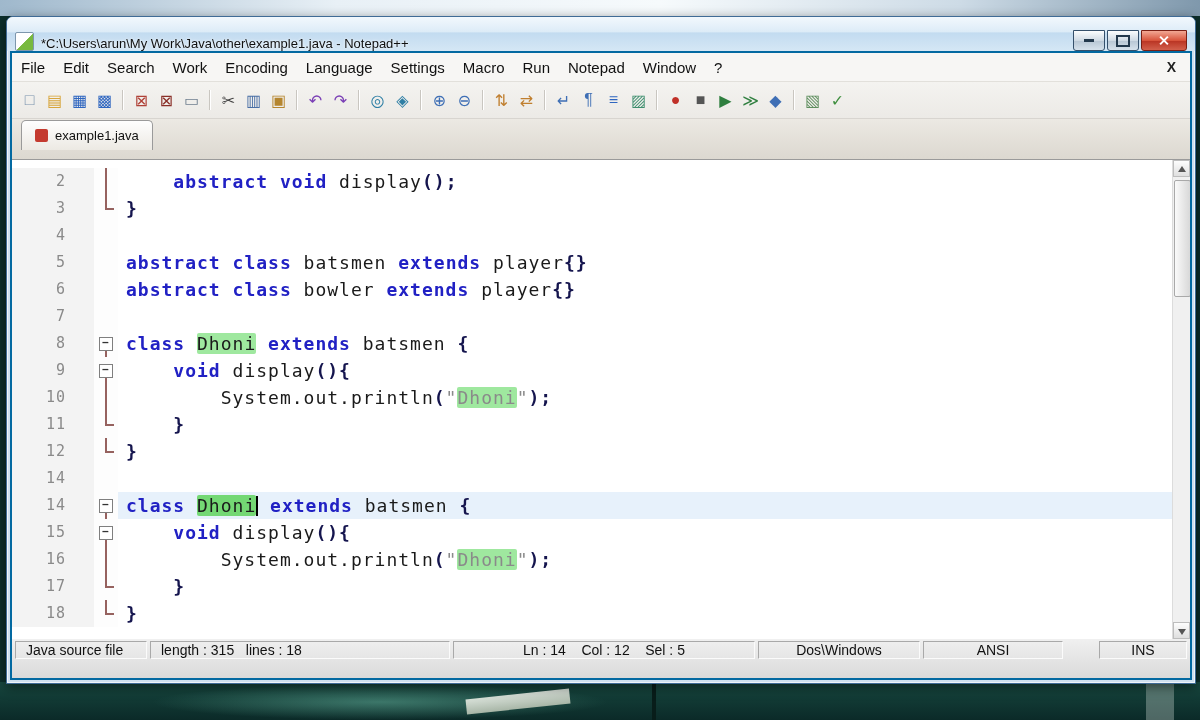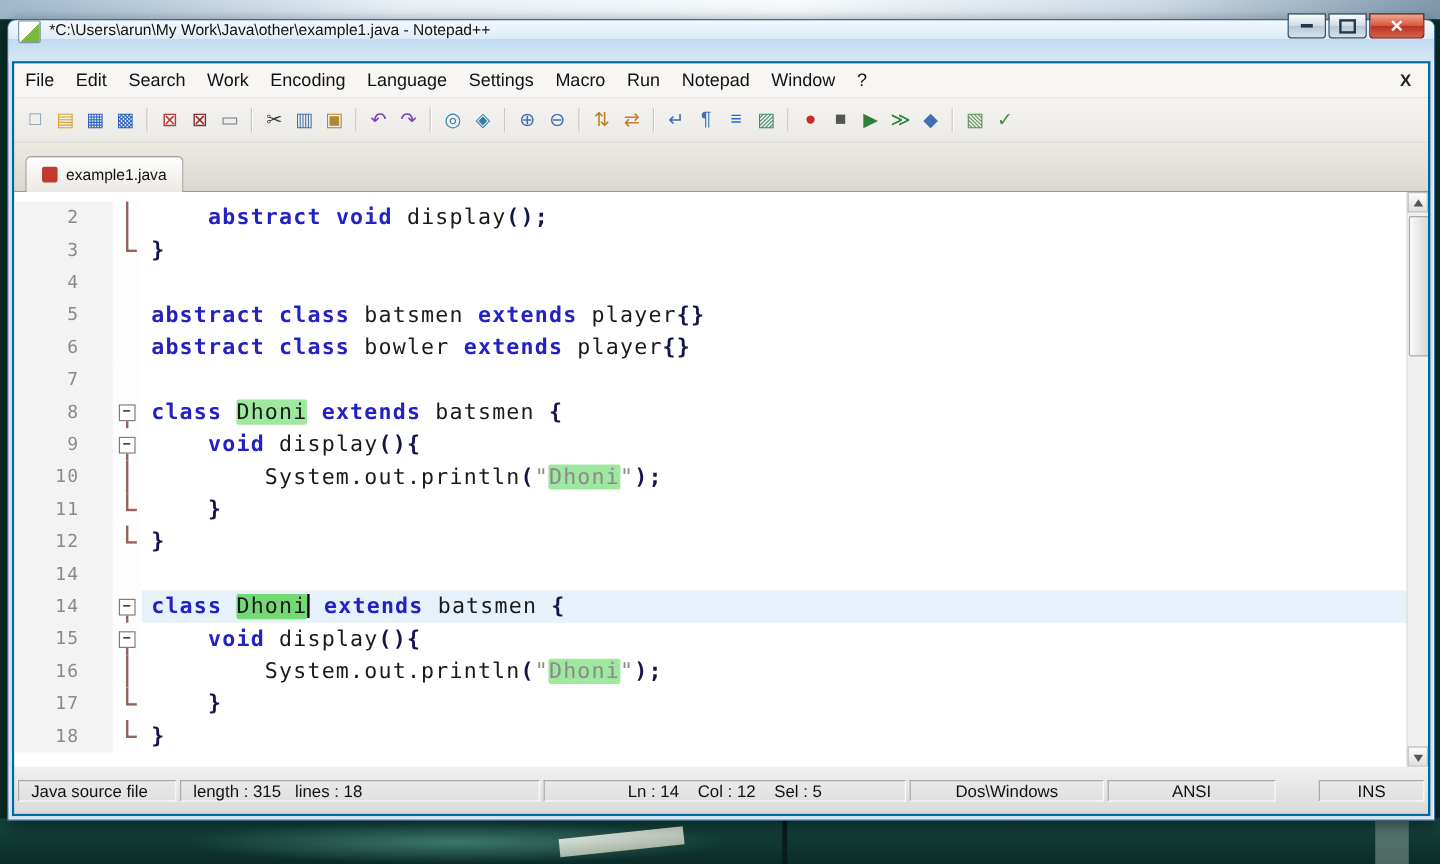--- a/index.html
+++ b/index.html
@@ -12,21 +12,21 @@
   .d-glow{position:absolute;left:150px;top:684px;width:460px;height:36px;
     background:radial-gradient(ellipse at center,rgba(96,170,150,.55),transparent 70%);}
   .d-roof{position:absolute;left:466px;top:694px;width:104px;height:15px;opacity:.9;
     background:linear-gradient(#eaeee6,#b7c2b2);transform:rotate(-6deg);}
   .d-pillar{position:absolute;left:1146px;top:684px;width:28px;height:36px;background:rgba(205,218,212,.35);}
   .d-pole{position:absolute;left:652px;top:684px;width:4px;height:36px;background:#081d1a;}
   
   .window{position:absolute;left:6px;top:16px;width:1188px;height:666px;
     border:1px solid #3f6b96;border-radius:7px 7px 0 0;background:#cfe0ef;
     box-shadow:inset 0 0 0 1px rgba(255,255,255,.65),0 3px 12px rgba(0,0,0,.5);}
-  .titlebar{height:34px;display:flex;align-items:flex-start;padding:0 8px;gap:7px;
+  .titlebar{height:34px;display:flex;align-items:flex-end;padding:0 8px;gap:7px;
     border-radius:6px 6px 0 0;
     background:linear-gradient(180deg,#f2f8fd 0%,#dcebf7 45%,#c2dbf0 46%,#d5e7f5 100%);}
   .npp-icon{width:17px;height:17px;flex:none;border:1px solid #7d97ad;border-radius:2px;
     background:linear-gradient(135deg,#ffffff 52%,#78b93e 53%);}
   .title{font-size:13px;color:#101010;white-space:nowrap;text-shadow:0 0 3px #fff;}
   .controls{margin-left:auto;display:flex;gap:2px;align-items:flex-start;margin-top:-6px;}
   .wbtn{width:30px;height:19px;border:1px solid #35506b;border-radius:0 0 3px 3px;
     display:flex;align-items:center;justify-content:center;
     background:linear-gradient(#fbfdfe,#cfdae4 50%,#b7c6d4 51%,#d6e2ec);}
   .wbtn.close{width:44px;border-color:#7a1f14;
@@ -43,21 +43,21 @@
     border-bottom:1px solid #e2e0db;font-size:15px;color:#111;}
   .menu-items{display:flex;align-items:center;}
   .mitem{padding:3px 9px;cursor:default;}
   .menu-close{margin-left:auto;padding:0 14px;font-weight:bold;font-size:14px;color:#222;}
   .toolbar{height:36px;flex:none;display:flex;align-items:center;gap:2px;padding:0 6px;
     background:linear-gradient(#f4f3f0,#eceae6);border-bottom:1px solid #d8d5d0;}
   .tbicon{width:23px;height:23px;flex:none;display:flex;align-items:center;justify-content:center;
     font-size:16px;border-radius:3px;}
   .tsep{width:1px;height:20px;margin:0 4px;background:#c9c6c0;border-right:1px solid #fff;flex:none;}
   
-  .tabbar{height:40px;flex:none;display:flex;align-items:flex-end;
+  .tabbar{height:40px;flex:none;display:flex;align-items:flex-start;
     background:linear-gradient(#ece9e3,#dcd8d0);border-bottom:1px solid #9a9a9a;}
   .tab{display:flex;align-items:center;gap:7px;height:29px;padding:0 13px;margin-left:9px;
     background:linear-gradient(#fefefe,#ece9e3);border:1px solid #9a9a9a;border-bottom:none;
     border-radius:5px 5px 0 0;position:relative;top:1px;font-size:13px;color:#111;}
   .unsaved{width:13px;height:13px;flex:none;border-radius:2px;background:#c43a2f;
     box-shadow:inset 0 0 0 2px #d9675e, inset 0 -4px 0 0 #a52btrans;}
   
   .editor{flex:1;position:relative;background:#fff;overflow:hidden;}
   .code-area{position:absolute;left:0;top:8px;right:17px;font-family:"DejaVu Sans Mono",monospace;
     font-size:18px;letter-spacing:1px;}
@@ -84,21 +84,21 @@
   .vscroll{position:absolute;right:0;top:0;bottom:0;width:17px;background:#f0f0f0;border-left:1px solid #dcdcdc;}
   .sarrow{position:absolute;left:0;width:17px;height:17px;background:linear-gradient(#fdfdfd,#dfdfdf);
     border:1px solid #bdbdbd;box-sizing:border-box;}
   .sarrow.up{top:0;} .sarrow.down{bottom:0;}
   .sarrow::after{content:"";position:absolute;left:4px;border-left:4px solid transparent;border-right:4px solid transparent;}
   .sarrow.up::after{top:5px;border-bottom:6px solid #555;}
   .sarrow.down::after{top:6px;border-top:6px solid #555;}
   .sthumb{position:absolute;left:1px;top:20px;width:15px;height:115px;border:1px solid #a9a9a9;border-radius:2px;
     background:linear-gradient(90deg,#fafafa,#d8d8d8);}
   
-  .statusbar{height:39px;flex:none;display:flex;align-items:center;padding:2px 3px;box-sizing:border-box;
+  .statusbar{height:39px;flex:none;display:flex;align-items:flex-start;padding:2px 3px;box-sizing:border-box;
     background:linear-gradient(#f0f0f0,#dadada);gap:3px;font-size:14px;color:#111;}
   .scell{display:flex;align-items:center;padding:0 10px;white-space:pre;box-sizing:border-box;
     border:1px solid;border-color:#a9a9a9 #fbfbfb #fbfbfb #a9a9a9;}
   .w1{width:132px;} .w2{width:300px;} .w3{flex:1;justify-content:center;}
   .w4{width:162px;justify-content:center;} .w5{width:140px;justify-content:center;} .w6{width:88px;justify-content:center;margin-left:33px;}
 </style>
 </head>
 <body>
 
 <div class="desktop-top"></div>

